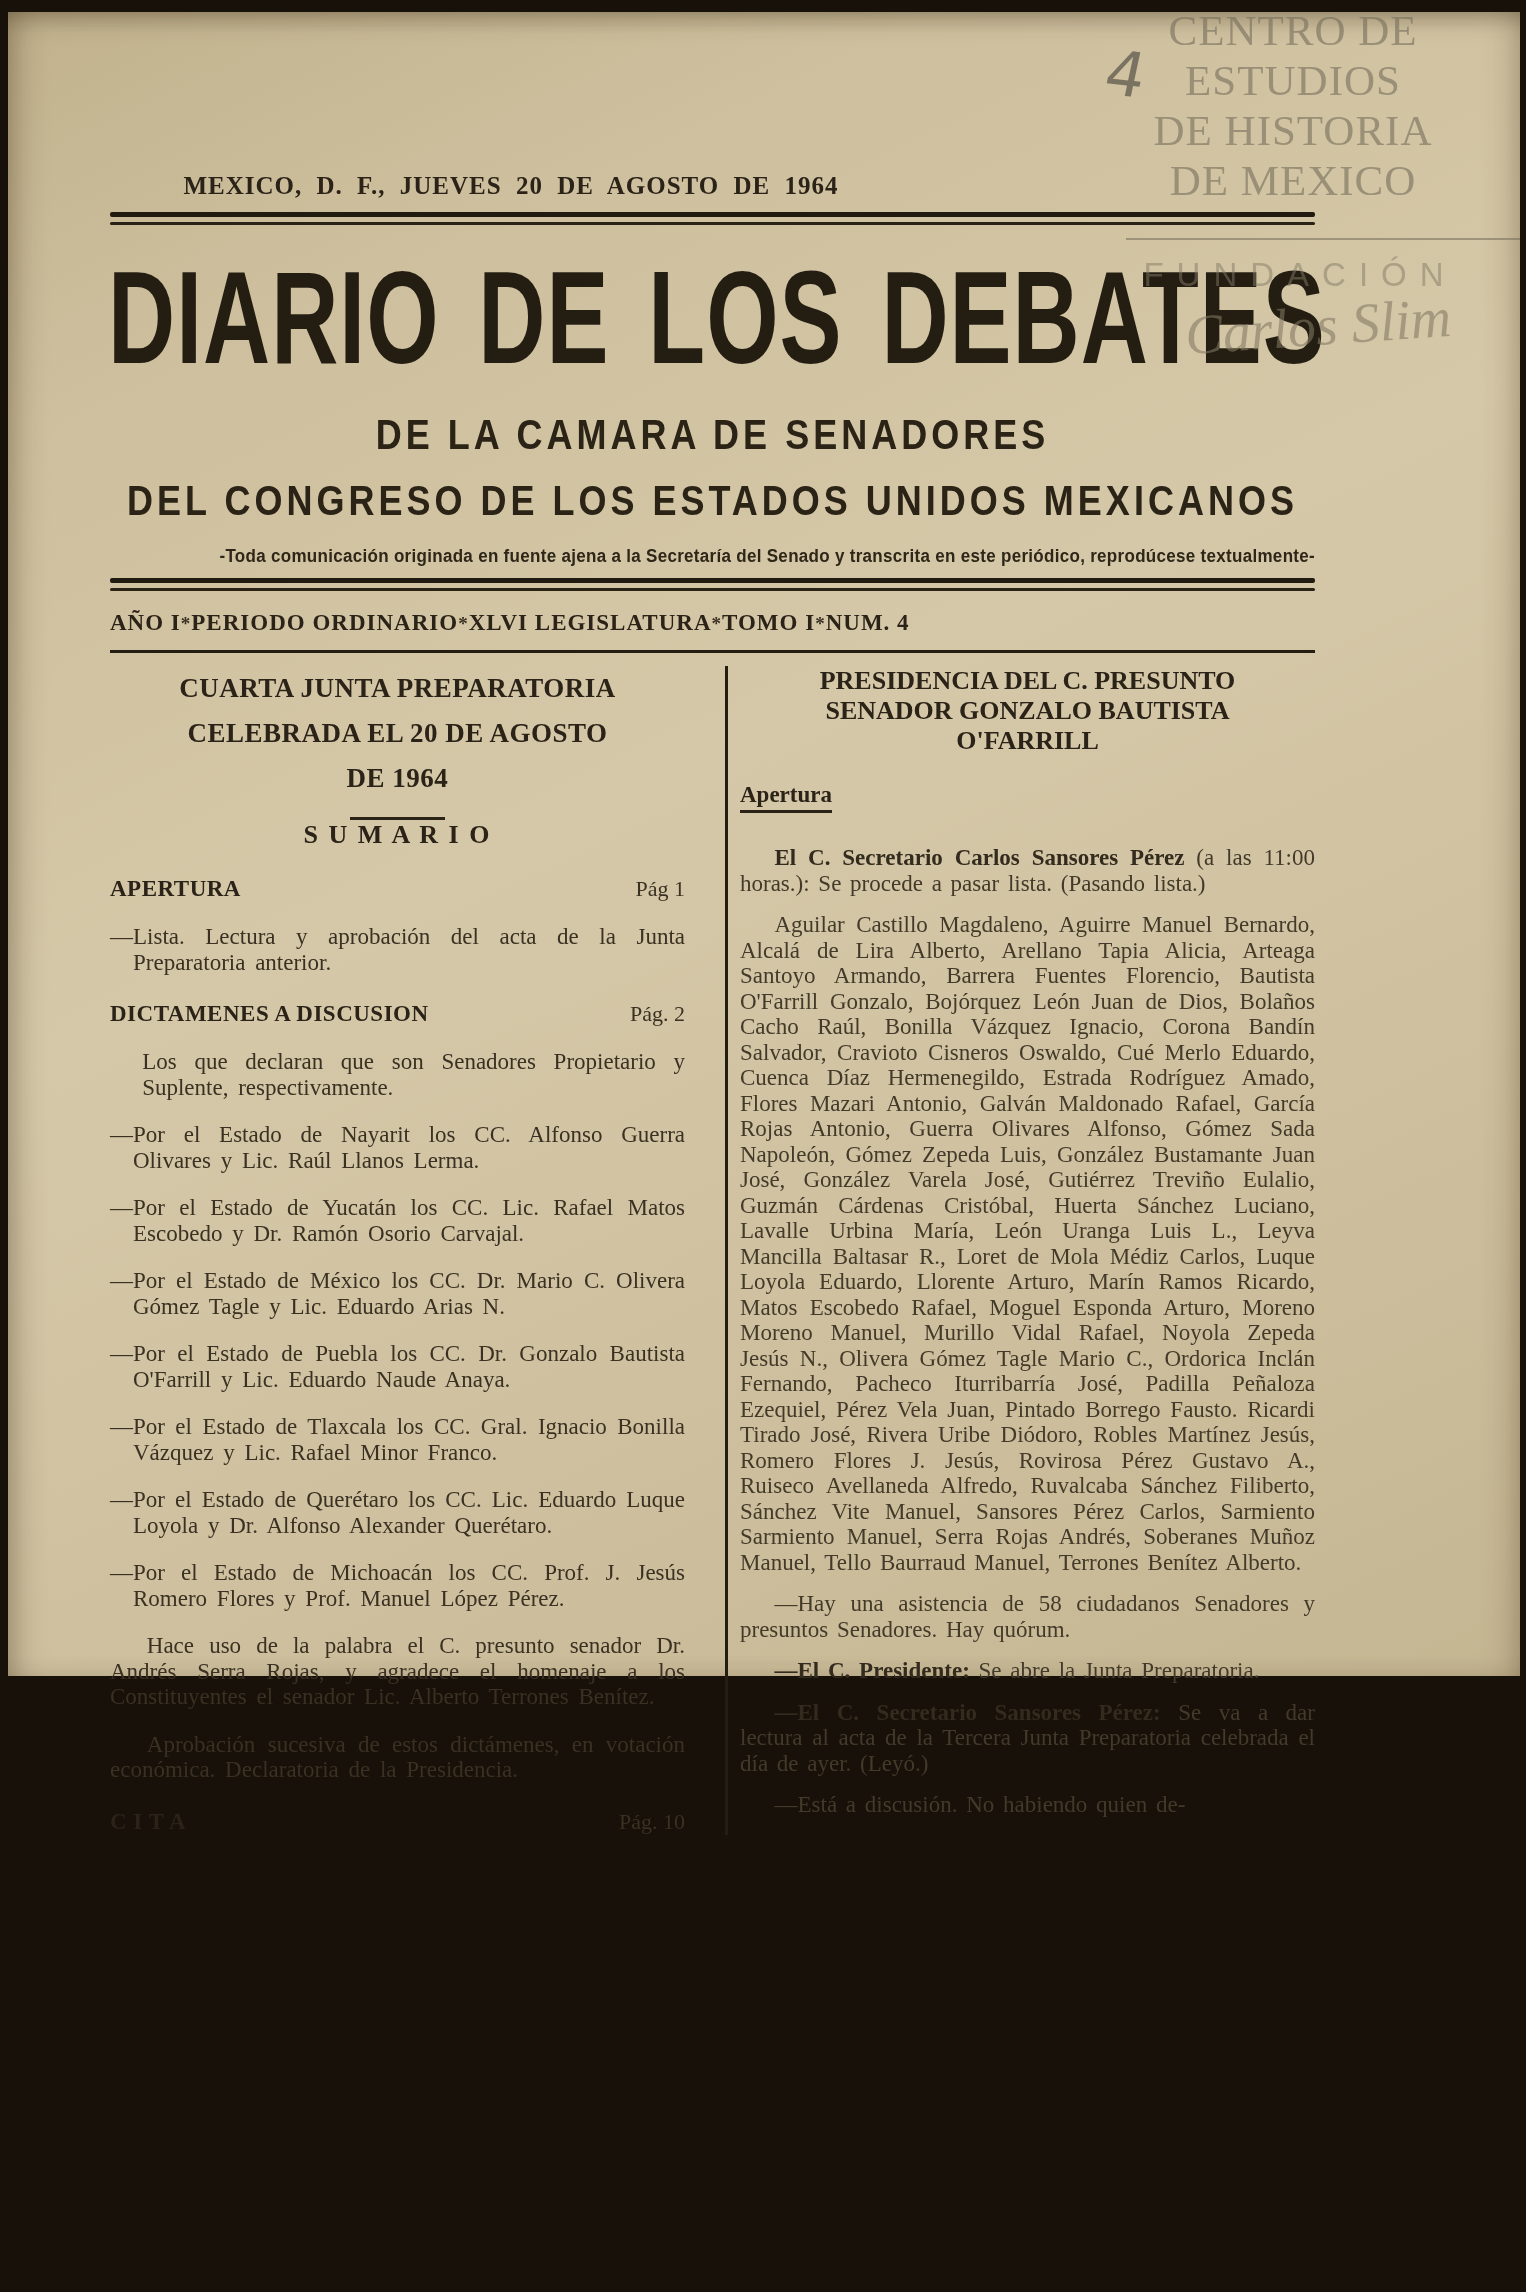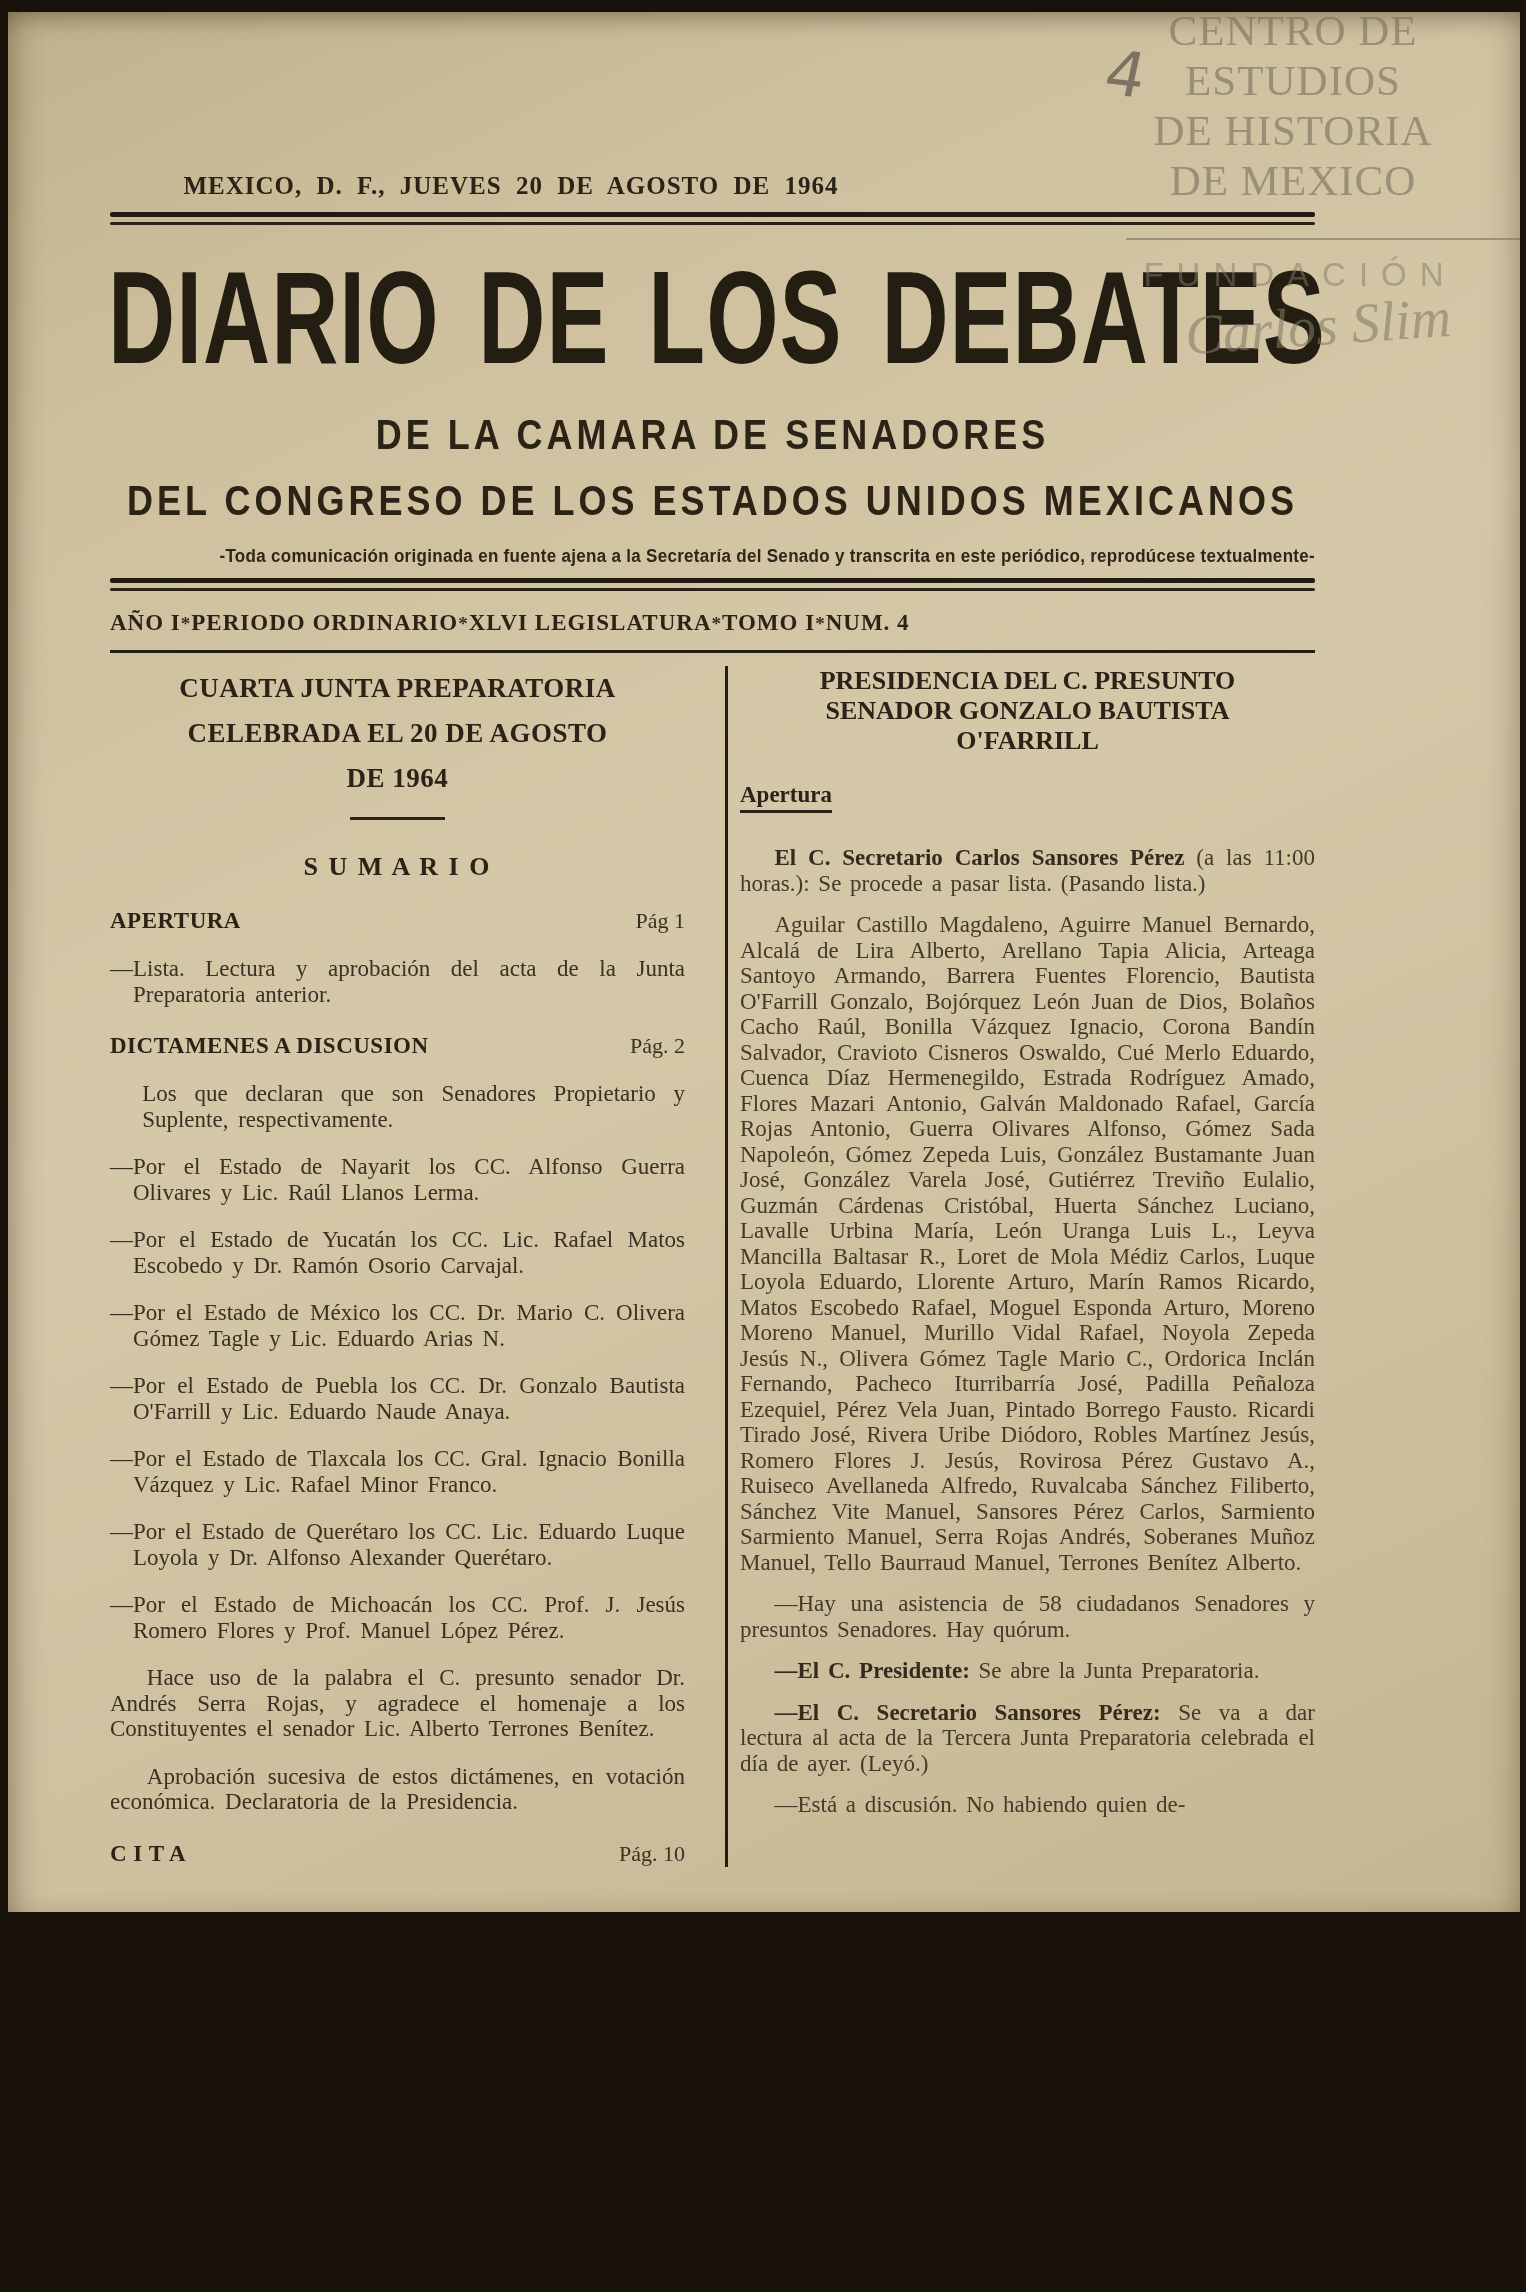--- a/index.html
+++ b/index.html
@@ -1,18 +1,18 @@
 <!DOCTYPE html>
 <html><head>
 <meta charset="utf-8">
 <style>
   html,body{margin:0;padding:0;}
   .stage{position:relative;width:1526px;height:2292px;background:#17110a;overflow:hidden;
          font-family:"Liberation Serif","DejaVu Serif",serif;}
-  .page{position:absolute;left:8px;top:12px;width:1512px;height:1900px;
+  .page{position:absolute;left:8px;top:12px;width:1512px;height:1664px;
         background:linear-gradient(155deg,#c1b28d 0%,#cec09e 18%,#d5c8a8 45%,#cfc1a0 70%,#c5b692 100%);
         box-shadow:inset 22px 0 30px -14px rgba(70,52,28,.35),
                    inset -20px 0 34px -16px rgba(70,52,28,.32),
                    inset 0 18px 26px -14px rgba(60,45,25,.38);}
   
   .dateline{position:absolute;left:118px;top:160px;width:770px;text-align:center;
             font-weight:bold;font-size:25px;letter-spacing:1px;word-spacing:7px;color:#2b2318;}
   .rule-double{position:absolute;left:102px;width:1205px;}
   .rd-1{top:200px;}
   .rd-2{top:566px;}
@@ -35,21 +35,21 @@
             font-weight:bold;font-size:23px;letter-spacing:1px;color:#2b2318;}
   .issue-line .star{font-size:19px;color:#3a3122;}
   .rule-single{position:absolute;left:102px;top:638px;width:1205px;height:3px;background:#241d12;}
   
   .columns{position:absolute;left:102px;top:654px;width:1205px;display:flex;align-items:stretch;}
   .col-left{width:575px;margin-right:40px;flex:none;}
   .col-right{width:575px;flex:none;border-left:3px solid #241d12;padding-left:12px;}
   .session-title div{font-size:27px;font-weight:bold;letter-spacing:.5px;line-height:45px;
             text-align:center;color:#2b2318;}
   .title-rule{width:95px;height:3px;background:#2b2318;margin:16px auto 0 auto;}
-  .sumario-heading{margin-top:32px;text-align:center;font-size:26px;font-weight:bold;
+  .sumario-heading{text-align:center;font-size:26px;font-weight:bold;
             letter-spacing:2px;color:#2b2318;}
   .sum-row{display:flex;justify-content:space-between;align-items:baseline;margin-top:26px;}
   .sum-label{font-weight:bold;font-size:23px;letter-spacing:.5px;color:#2b2318;}
   .sum-page{font-size:22px;color:#3a3122;}
   .lpara{margin:22px 0 0 0;font-size:23px;line-height:25.5px;text-align:justify;
          font-weight:normal;color:#3a3122;word-spacing:4px;}
   .lpara.dash{padding-left:1em;text-indent:-1em;}
   .lpara.block{margin-left:1.4em;}
   .lpara.indent{text-indent:1.6em;}
   .presidency div{font-size:26px;font-weight:bold;line-height:30px;text-align:center;color:#2b2318;}

